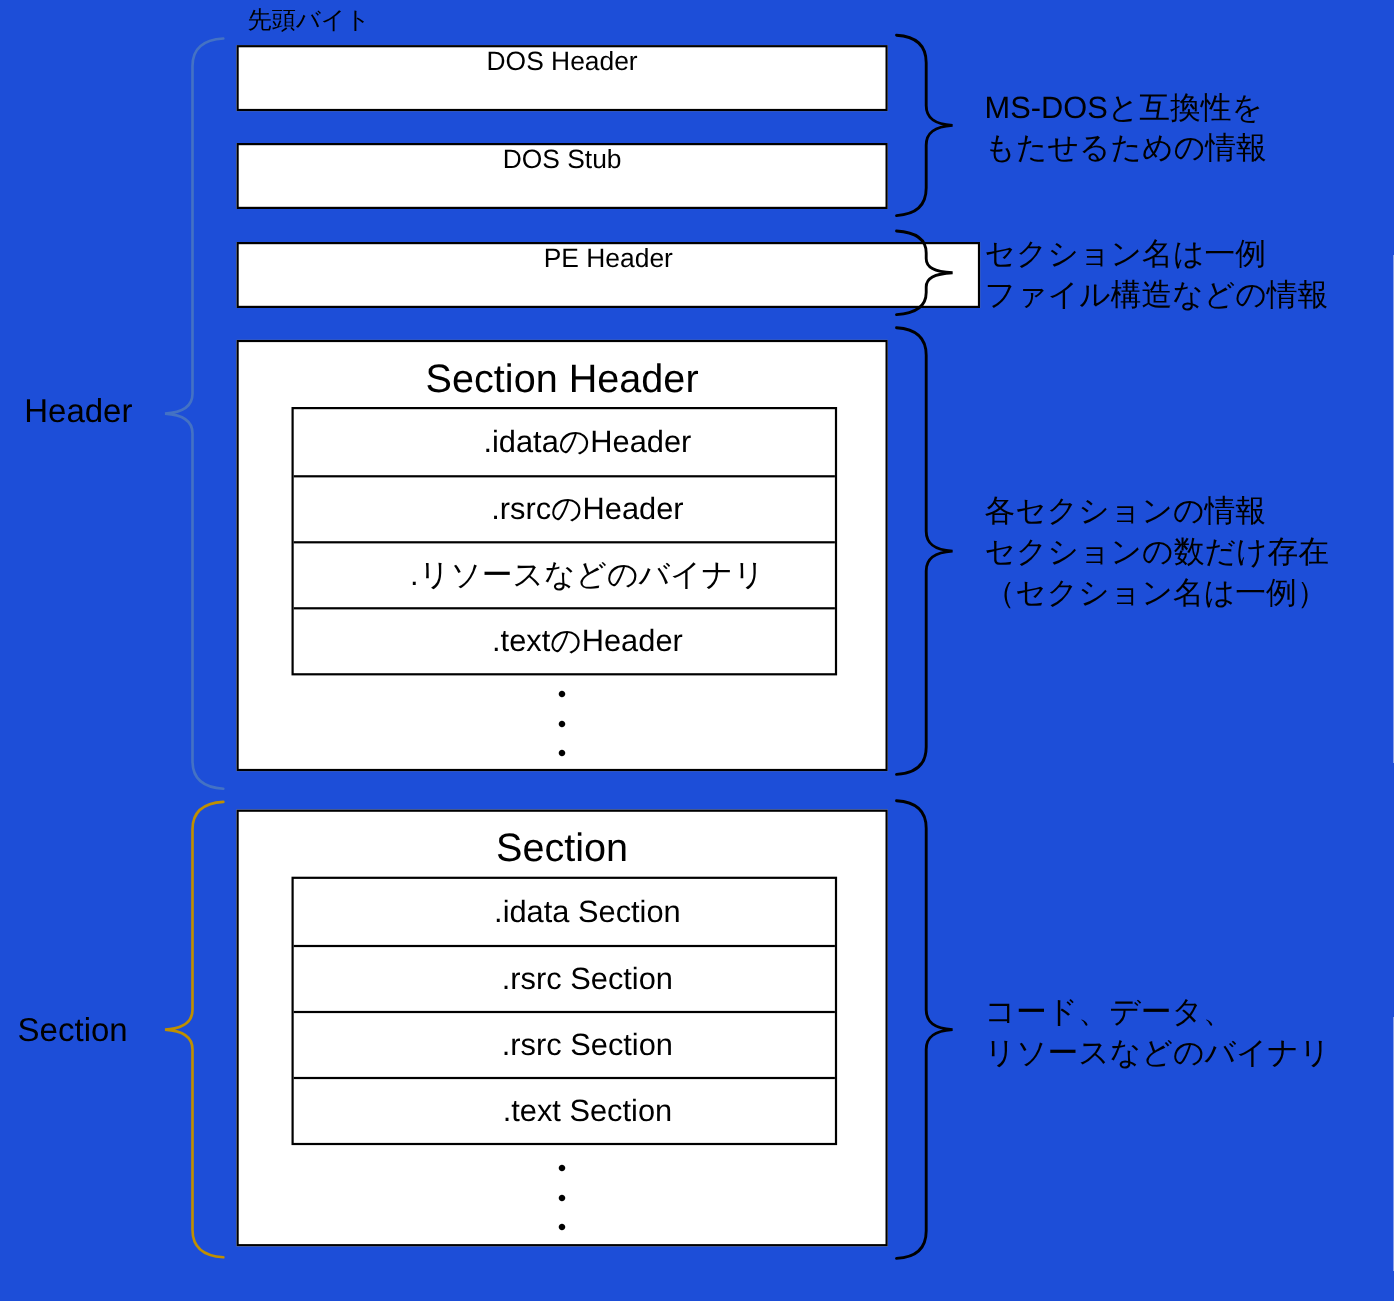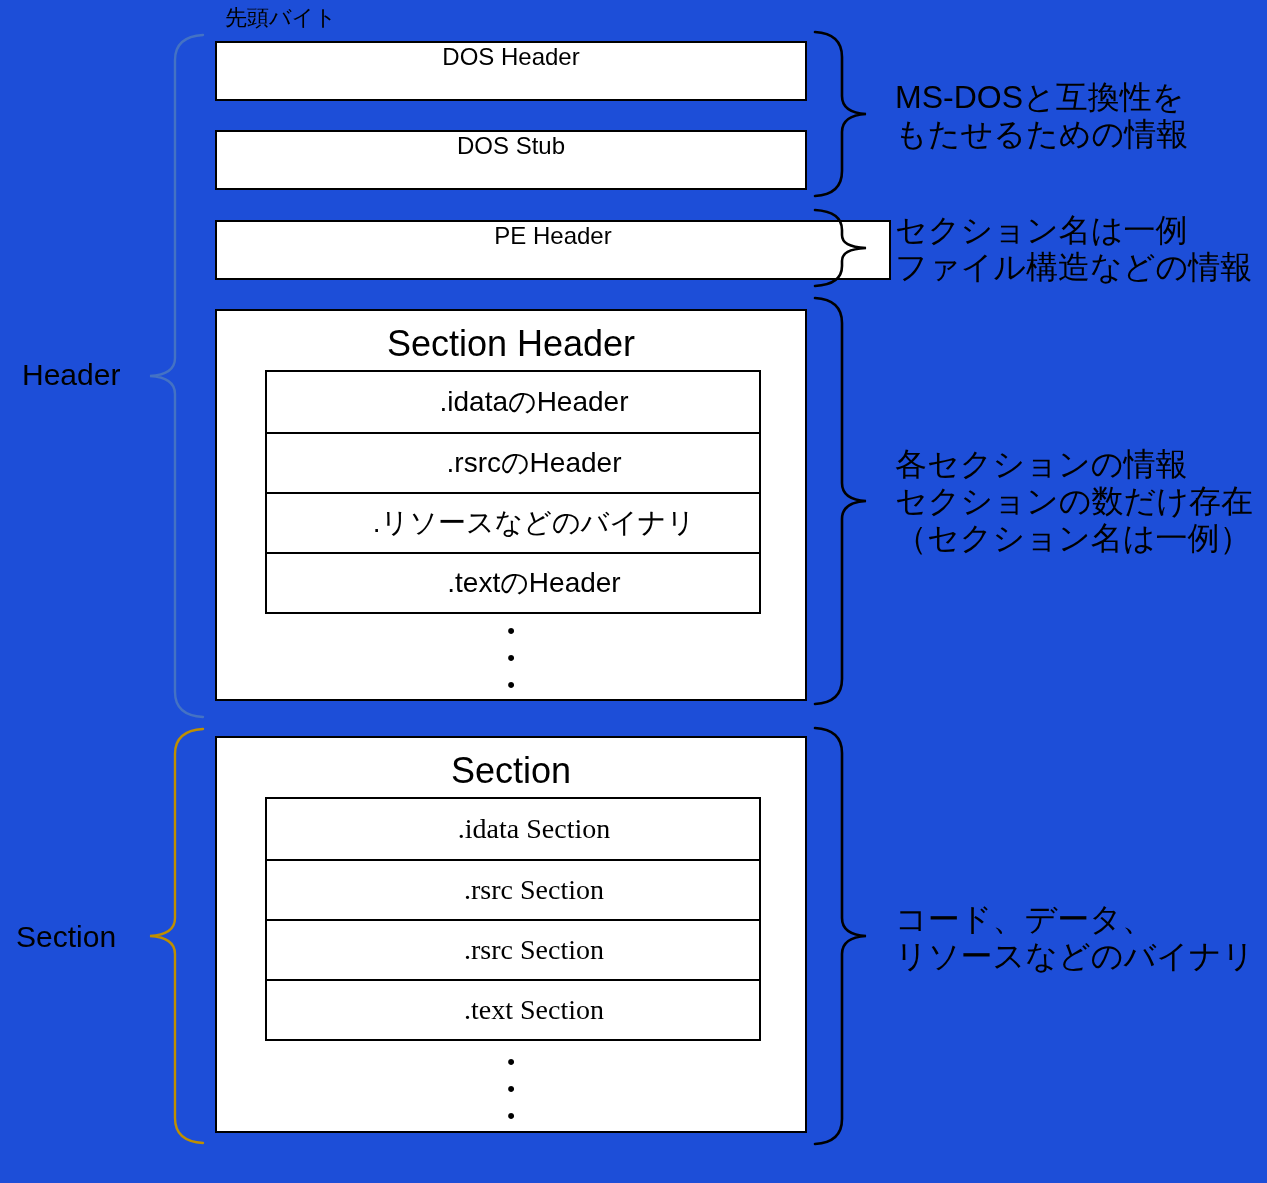--- a/index.html
+++ b/index.html
@@ -81,21 +81,21 @@
     align-items: center;
     color: #000;
   }
   .vdots span {
     font-size: 22px;
     line-height: 27px;
   }
 
   
   .annotation {
-    font-size: 32px;
+    font-size: 28px;
     line-height: 37px;
     color: #000;
     white-space: nowrap;
   }
 
   svg.brace { position: absolute; overflow: visible; }
 </style>
 </head>
 <body>
 
@@ -135,21 +135,21 @@
     </div>
     <div class="vdots" style="left:0; right:0; top:306px;">
       <span>•</span>
       <span>•</span>
       <span>•</span>
     </div>
   </div>
 
   <div class="abs container-box" style="left:215px; top:736px; width:592px; height:397px;">
     <div class="container-title" style="top:12px;">Section</div>
-    <div class="inner-stack" style="left:48px; top:59px; width:496px;font-family:Liberation Serif, serif;">
+    <div class="inner-stack" style="left:48px; top:59px; width:496px;">
       <div class="inner-row">.idata Section</div>
       <div class="inner-row">.rsrc Section</div>
       <div class="inner-row">.rsrc Section</div>
       <div class="inner-row">.text Section</div>
     </div>
     <div class="vdots" style="left:0; right:0; top:310px;">
       <span>•</span>
       <span>•</span>
       <span>•</span>
     </div>

